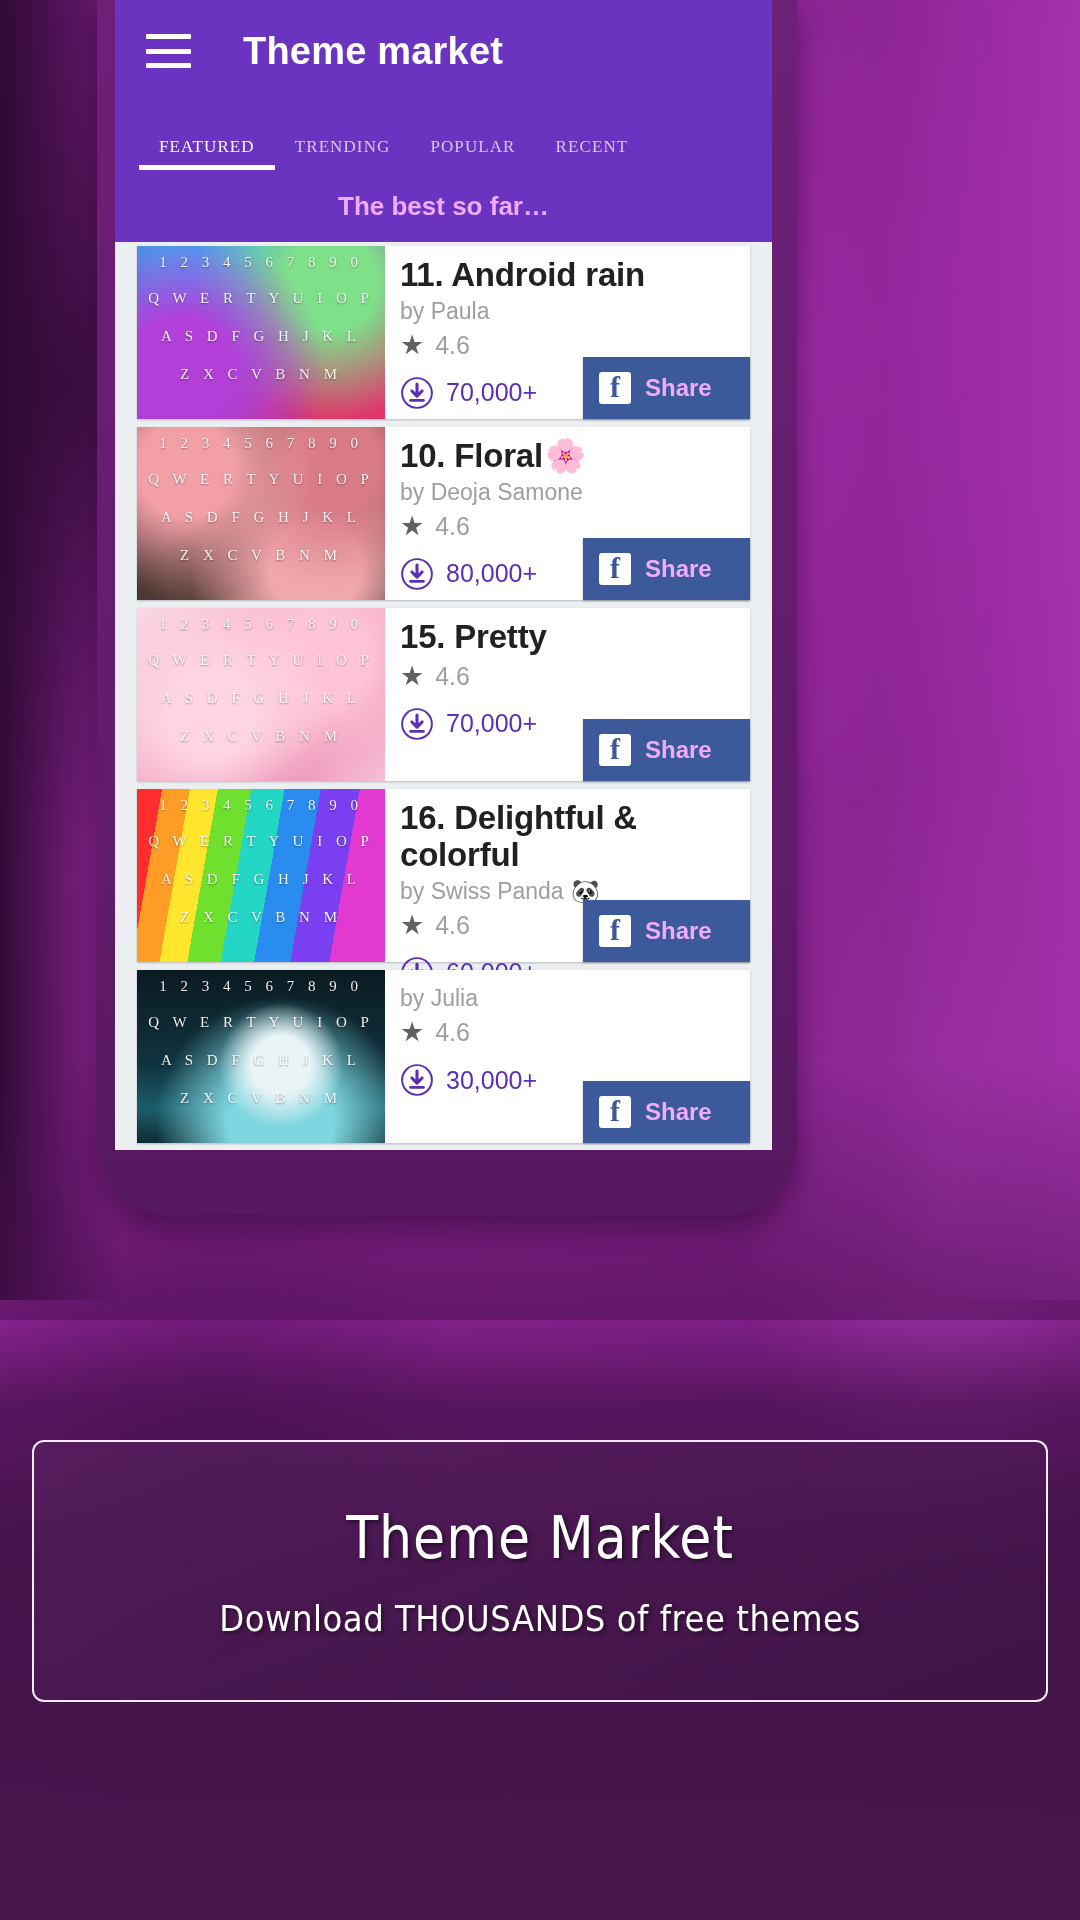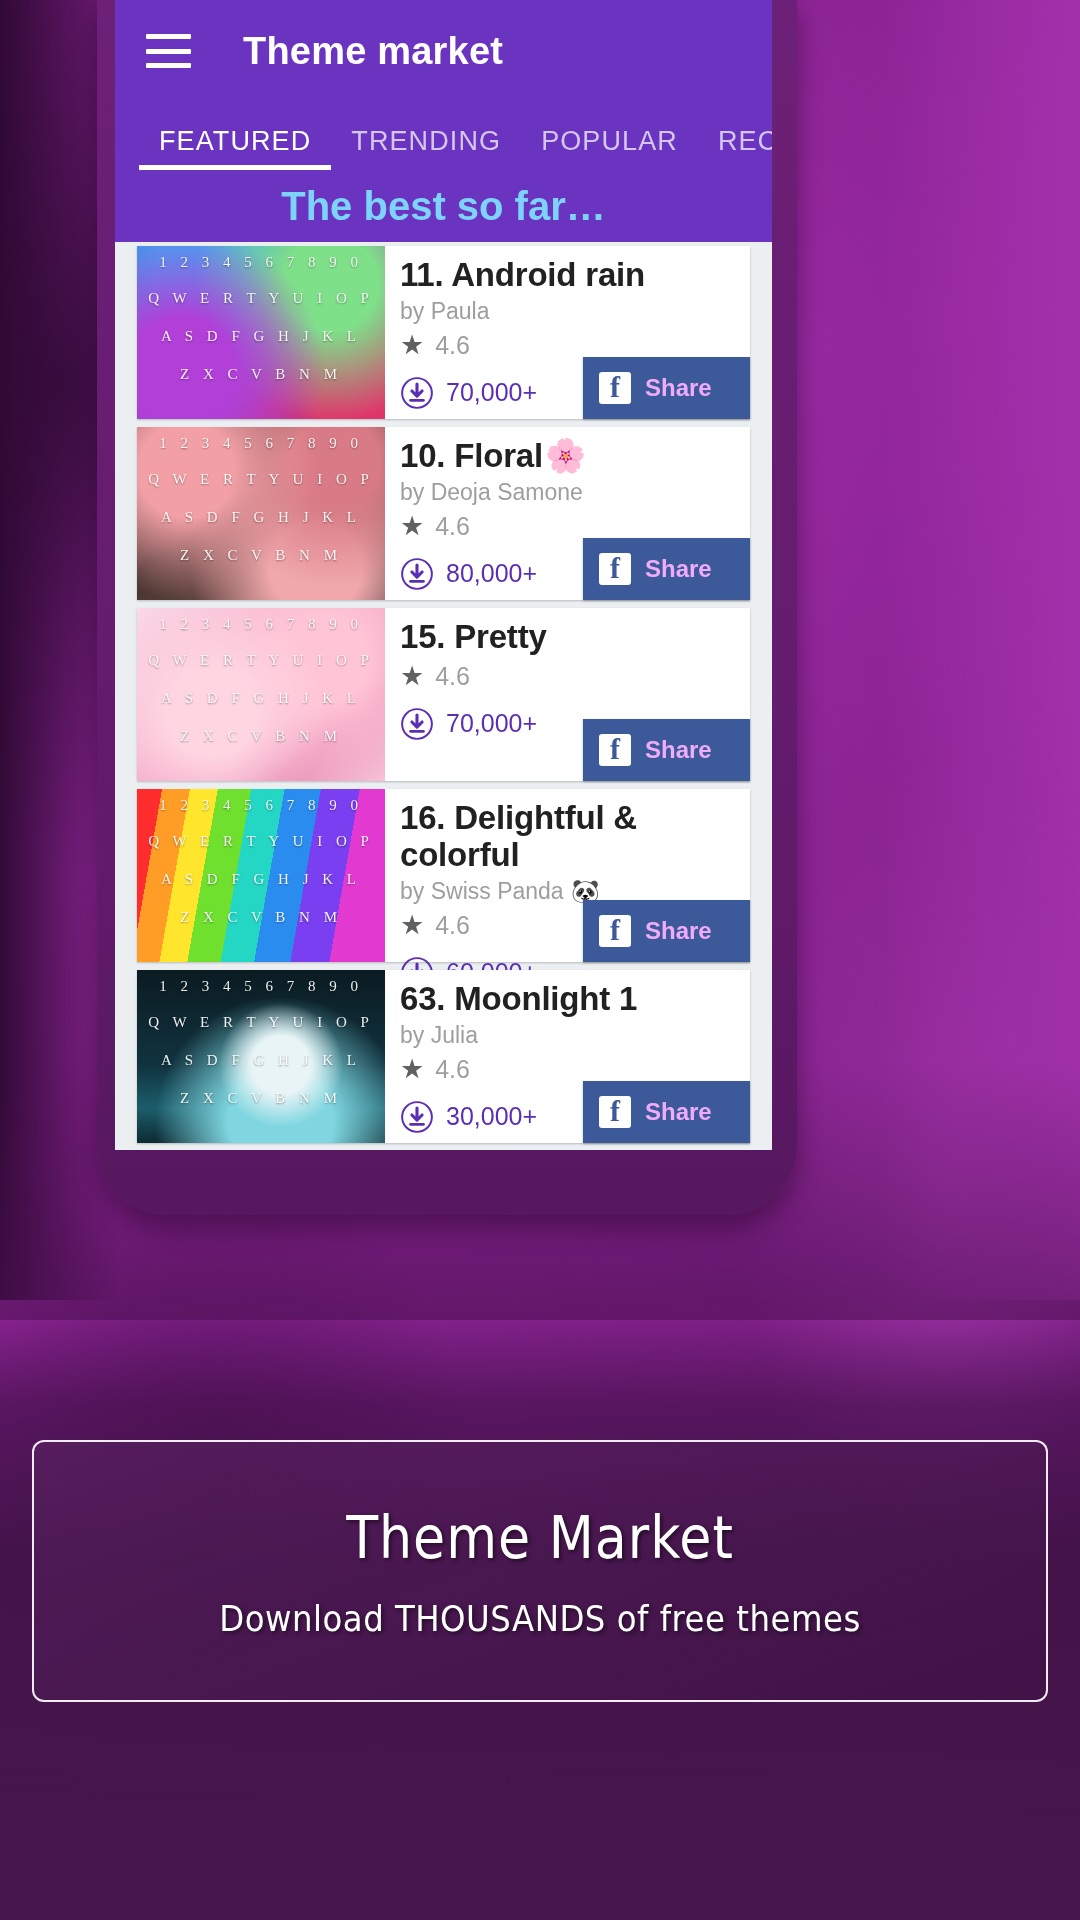--- a/index.html
+++ b/index.html
@@ -44,30 +44,30 @@
   
   .appbar{ background:#6a33c0; height:170px; position:relative; }
   .appbar-top{ display:flex; align-items:center; height:102px; padding-left:31px; }
   .hamburger{ width:45px; height:34px; display:flex; flex-direction:column;
     justify-content:space-between; cursor:pointer; }
   .hamburger span{ display:block; height:5px; background:#fff; border-radius:1px; }
   .appbar-title{ color:#fff; font-size:38px; font-weight:bold; margin-left:52px;
     letter-spacing:.2px; }
 
   .tabs{ display:flex; align-items:flex-end; height:68px; padding-left:24px; }
-  .tab{ color:rgba(255,255,255,.72); font-size:27px; letter-spacing:1.1px;
-    padding:0 20px 13px 20px; position:relative; cursor:pointer; white-space:nowrap; }
+  .tab{ color:rgba(255,255,255,.72); font-size:17px; letter-spacing:1.1px;
+    padding:0 20px 13px 20px; position:relative; cursor:pointer; white-space:nowrap;font-family:Liberation Serif, serif; }
   .tab.active{ color:#fff; }
   .tab.active:after{ content:""; position:absolute; left:0; right:0; bottom:0;
     height:5px; background:#fff; }
 
   
   .subtitle-strip{ background:#6a33c0; height:72px;
     display:flex; align-items:center; justify-content:center; }
-  .subtitle-strip span{ color:#7dd3fc; font-size:40px; font-weight:bold; }
+  .subtitle-strip span{ color:#f0abfc; font-size:26px; font-weight:bold; }
 
   
   .list{ background:#eceff1; padding:4px 0 0 0; }
   .card{
     position:relative; background:#fff; margin:0 22px 8px 22px;
     height:173px; display:flex; box-shadow:0 1px 2px rgba(0,0,0,.22);
   }
   .thumb{ width:248px; height:100%; flex:none; position:relative; overflow:hidden; }
   .thumb .kbrow{ position:absolute; left:0; right:0; color:rgba(255,255,255,.92);
     font-size:15px; letter-spacing:5px; text-align:center;
@@ -310,24 +310,20 @@
     </div>
       </div>
       <div class="card">
     <div class="thumb th-moon">
           <div class="kbrow r0">1 2 3 4 5 6 7 8 9 0</div>
           <div class="kbrow r1">Q W E R T Y U I O P</div>
           <div class="kbrow r2">A S D F G H J K L</div>
           <div class="kbrow r3">Z X C V B N M</div>
         </div>
     <div class="card-body">
-      <div class="card-title">
-        <span>63. Moonlight 1</span>
-        <span></span>
-      </div>
       <div class="card-author">
         <span>by Julia</span>
         <span></span>
       </div>
       <div class="rating">
         <span class="star">★</span>
         <span class="rating-val">4.6</span>
       </div>
       <div class="dlrow">
         <svg class="dlicon" viewBox="0 0 24 24">

